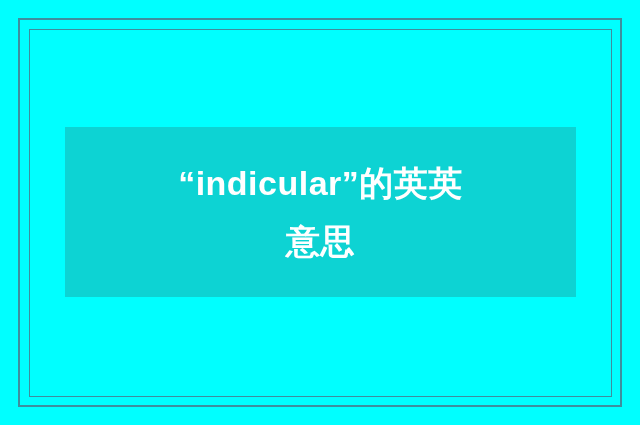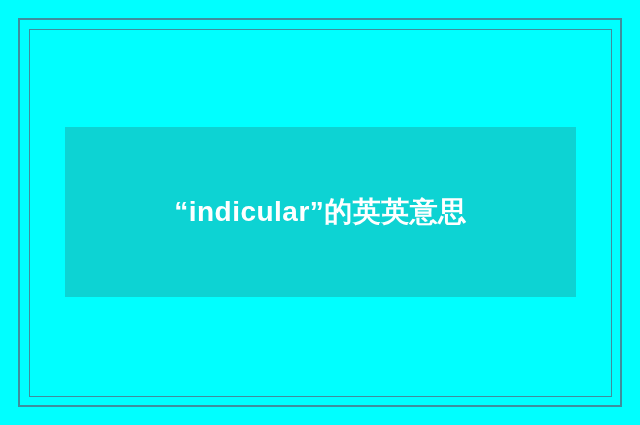--- a/index.html
+++ b/index.html
@@ -54,21 +54,21 @@
     height: 170px;
     background: #0dd3d3;
     box-sizing: border-box;
     display: flex;
     align-items: center;
     justify-content: center;
     padding: 0 28px;
   }
   .title-text {
     color: #ffffff;
-    font-size: 28px;
+    font-size: 34px;
     font-weight: bold;
     line-height: 1.72;
     text-align: center;
     letter-spacing: 0.5px;
     white-space: normal;
     word-break: break-all;
     max-width: 300px;
   }
 </style>
 </head>

